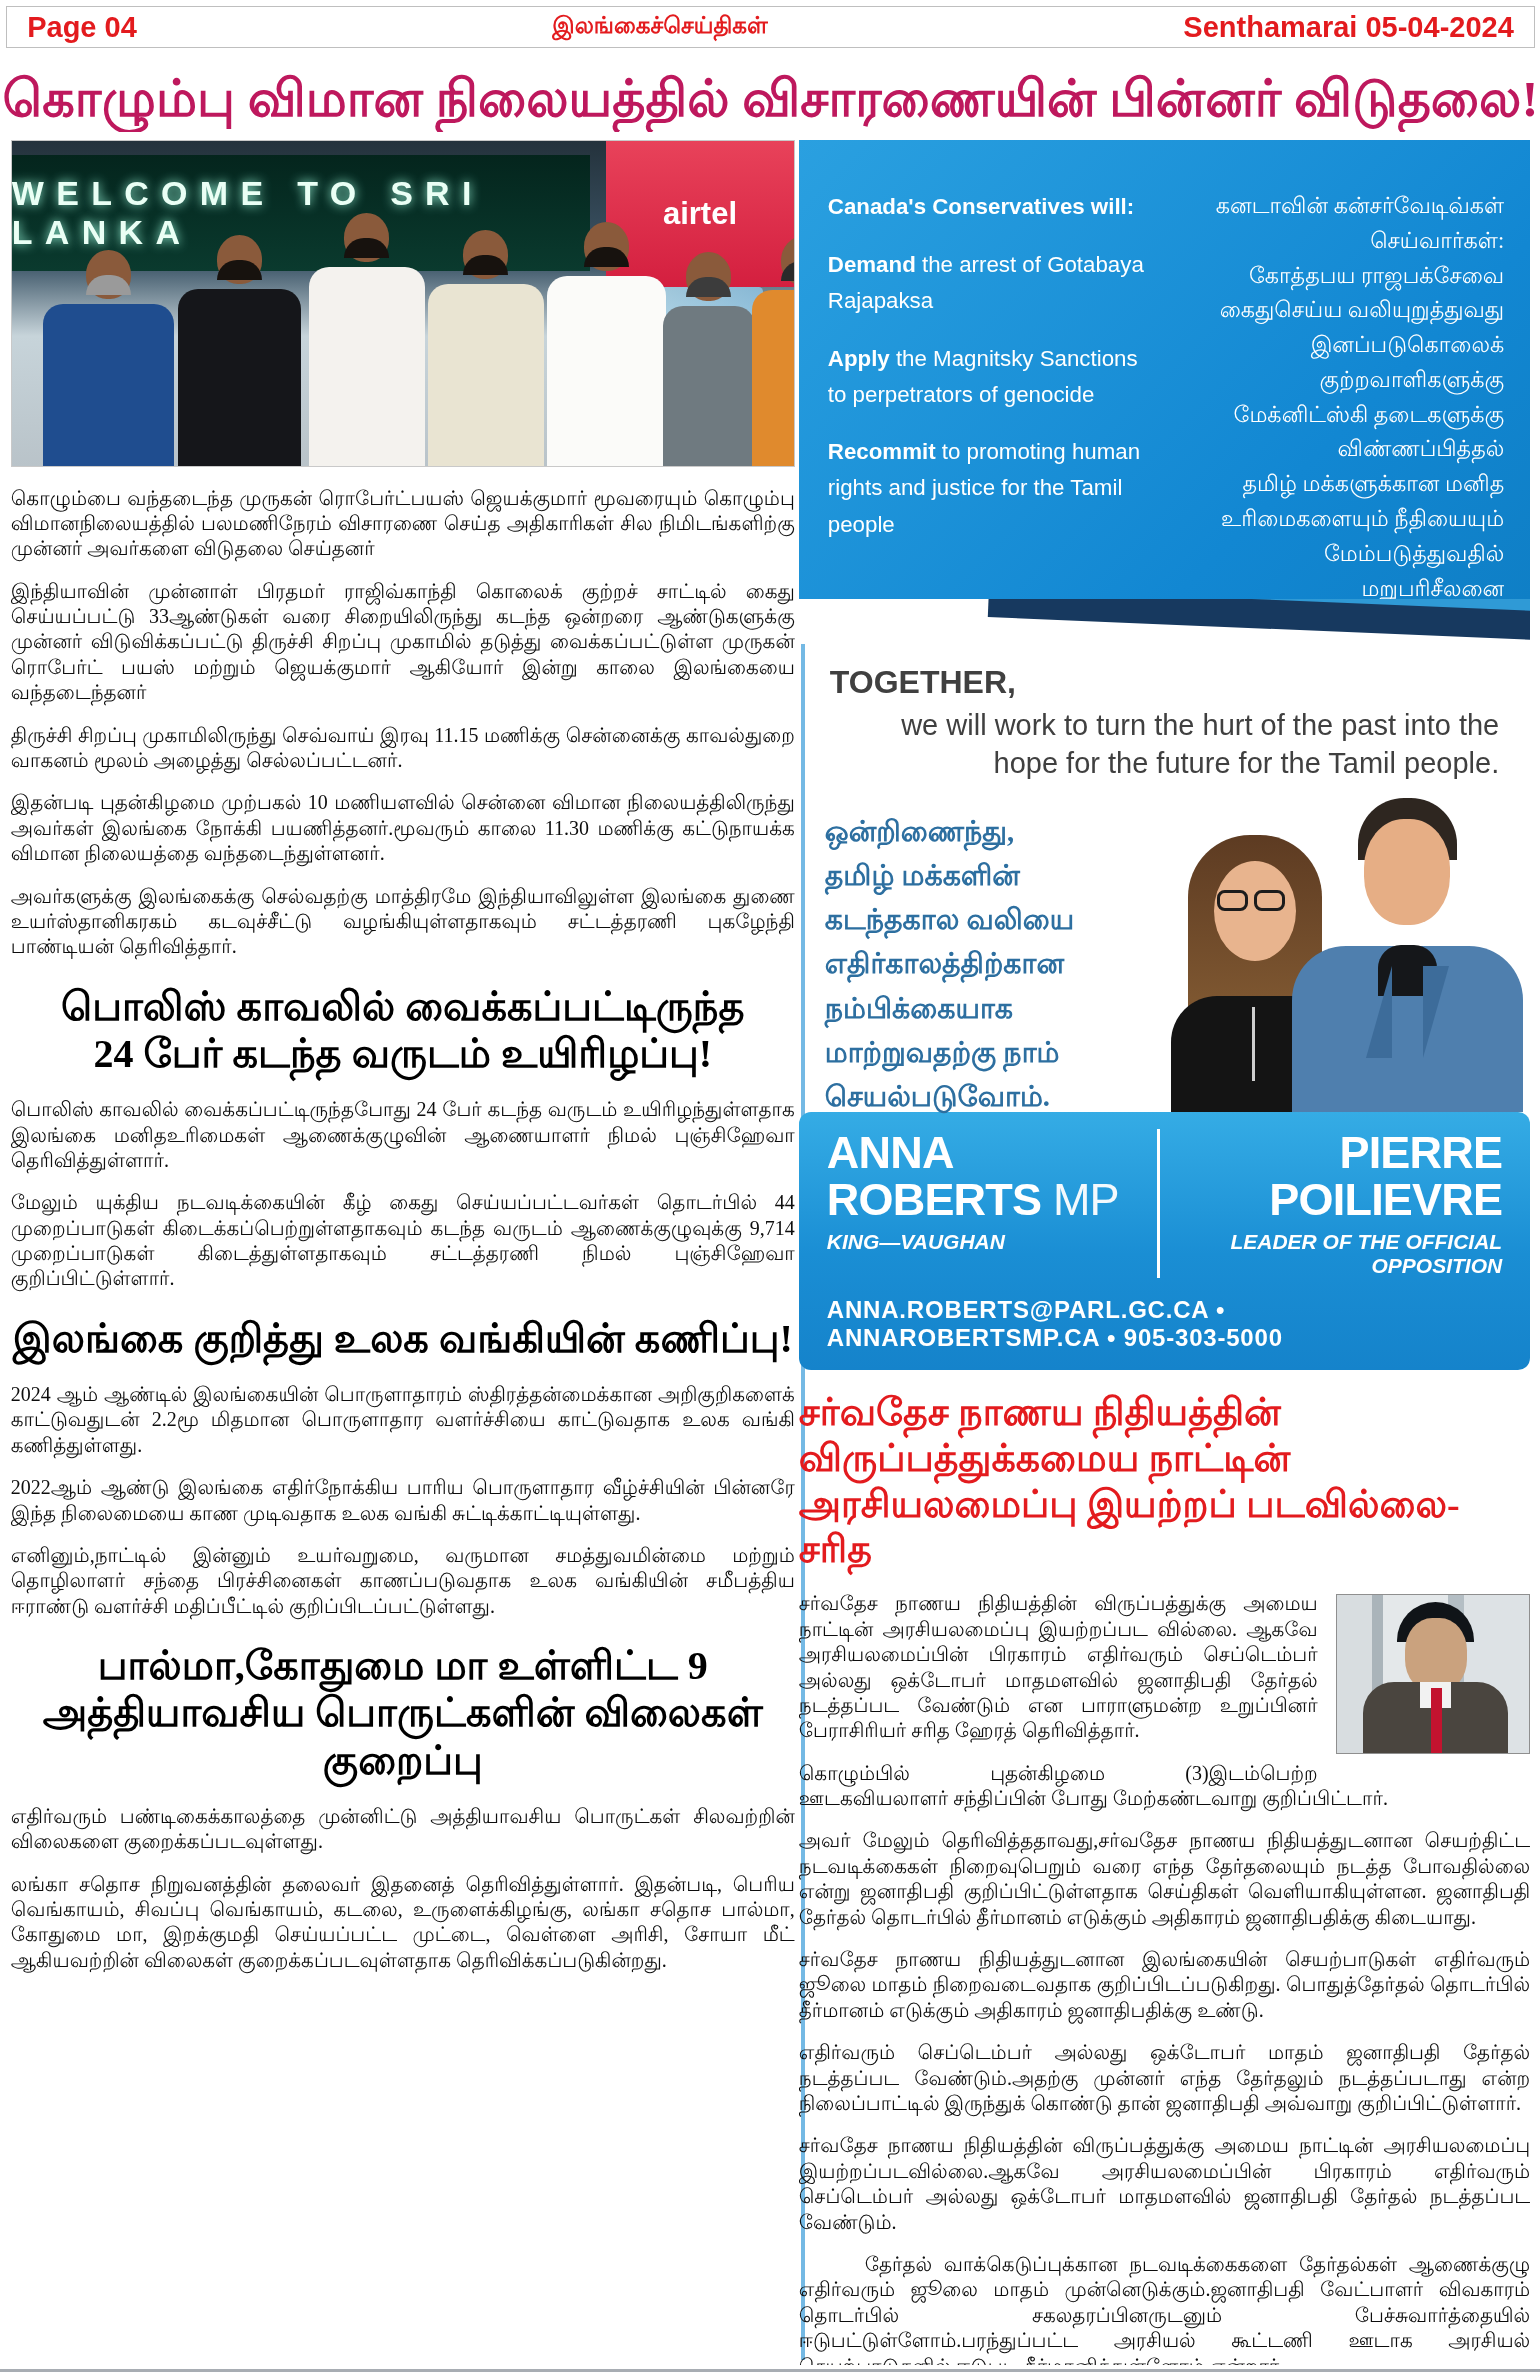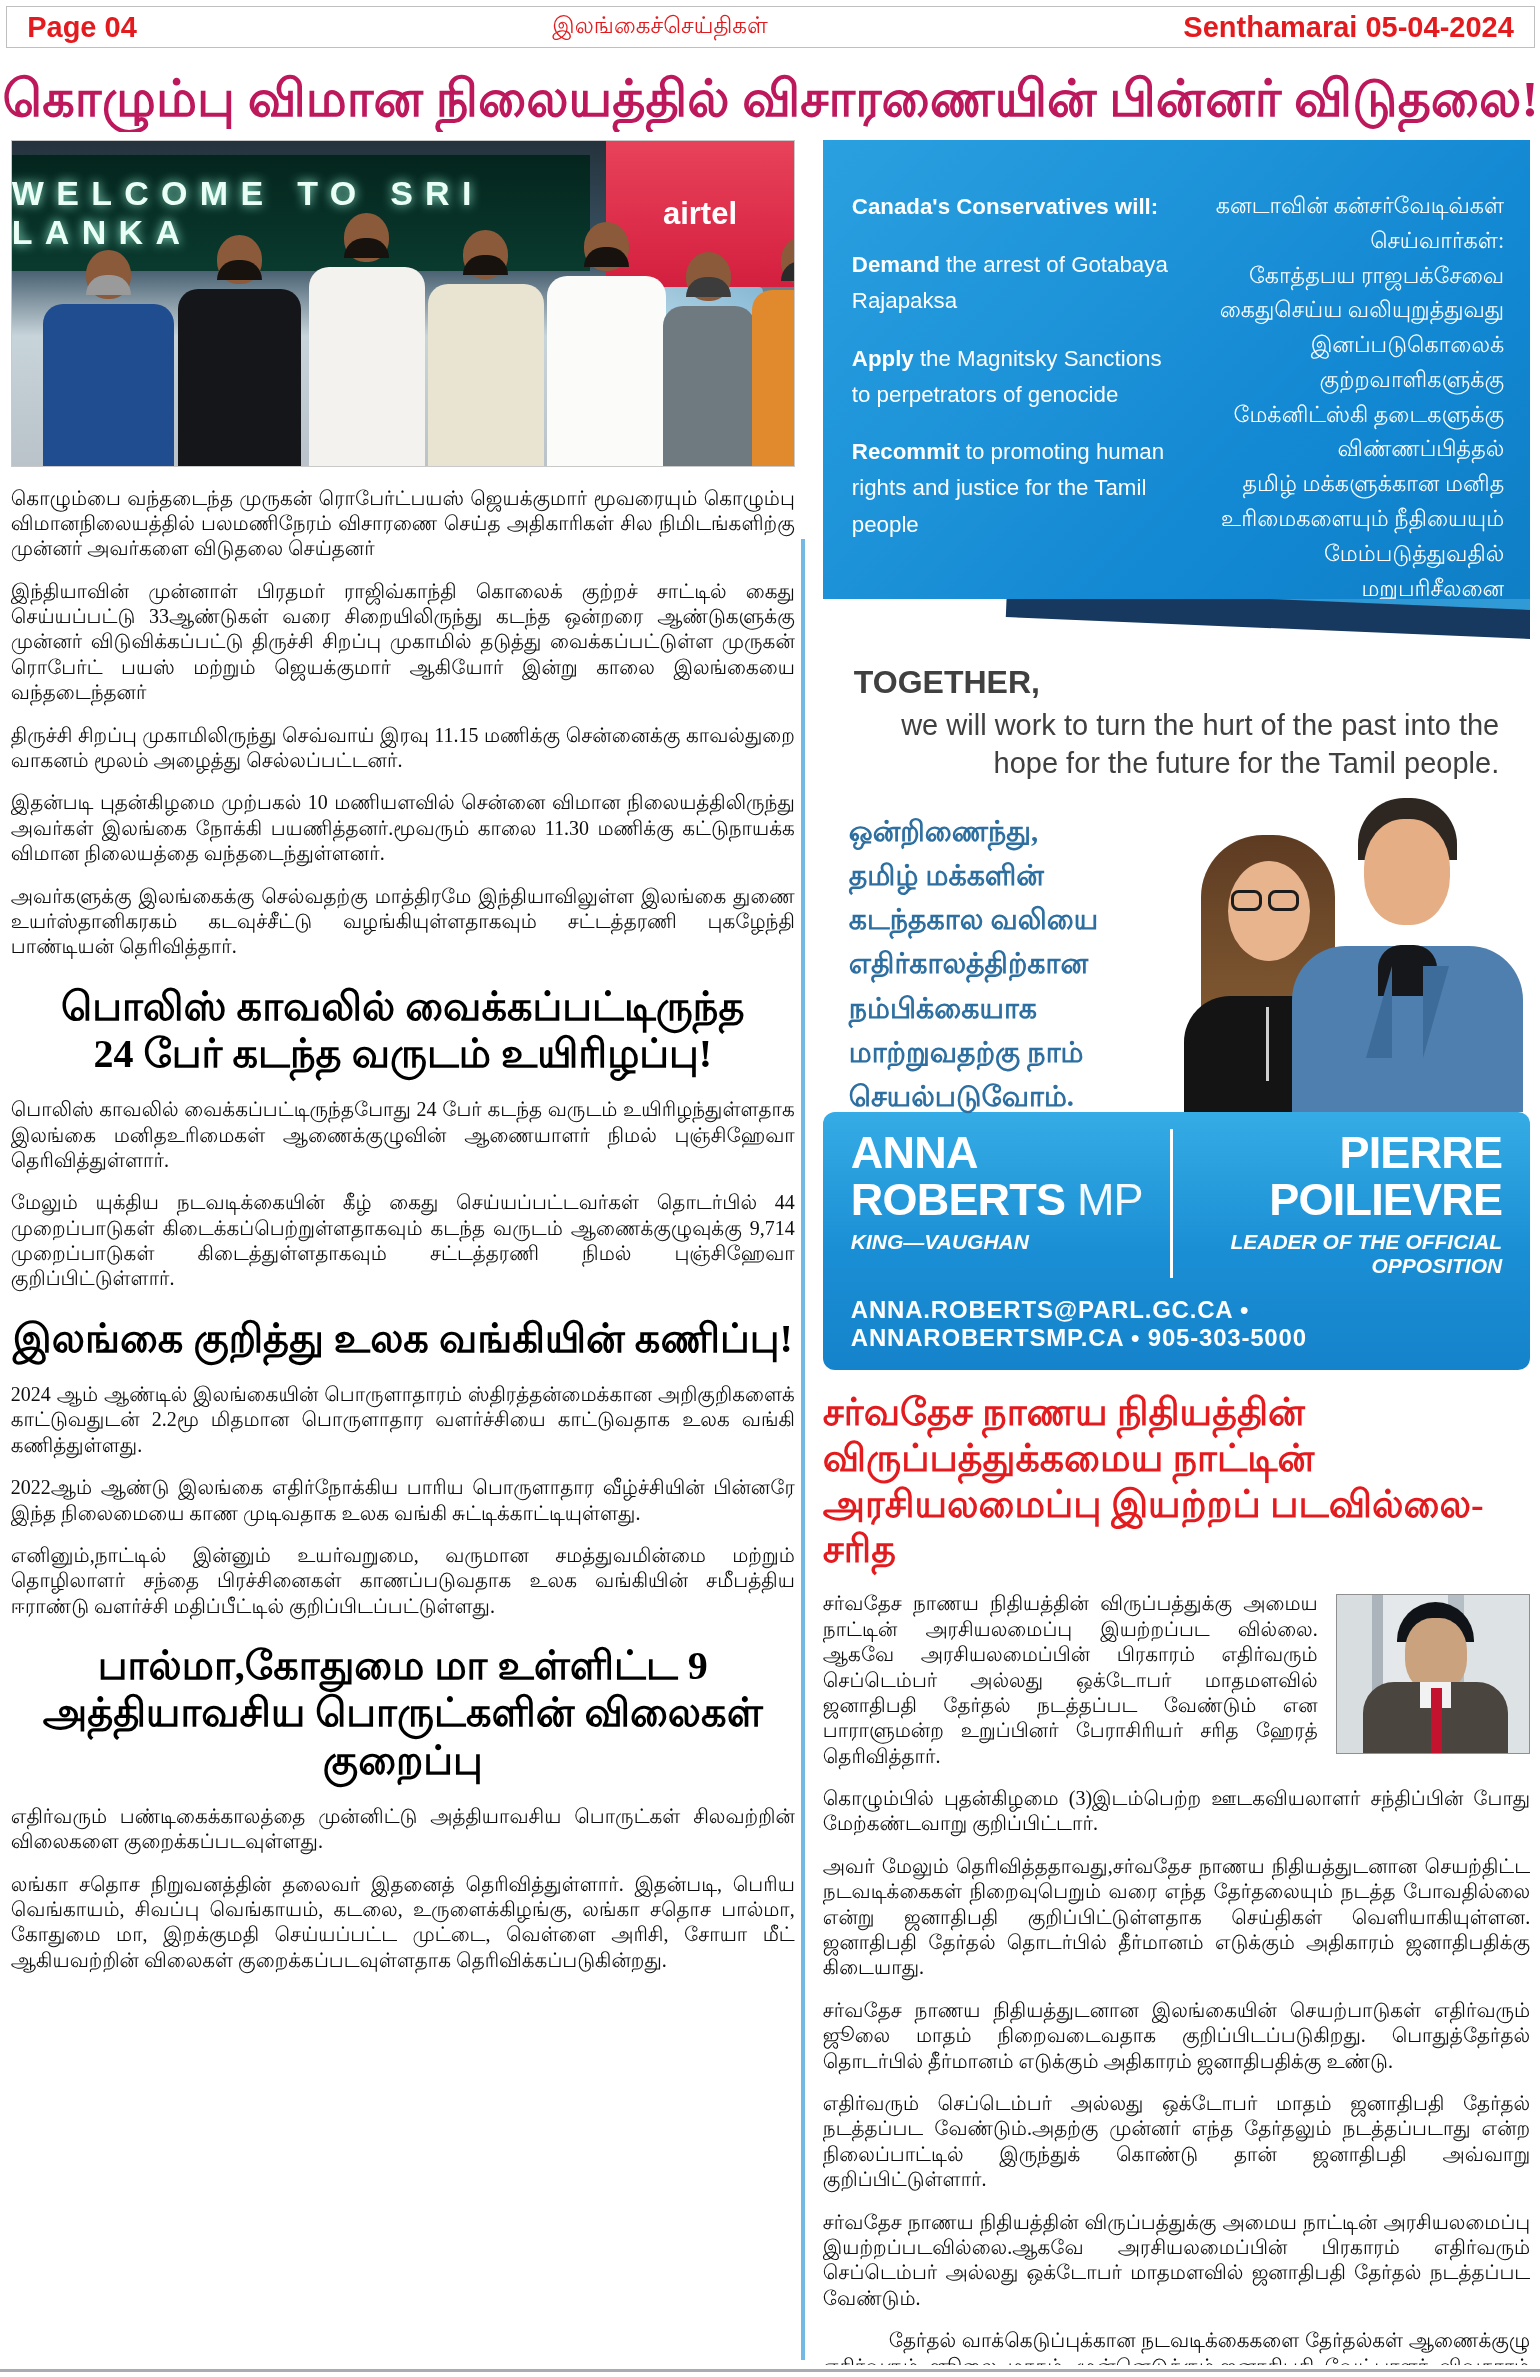--- a/index.html
+++ b/index.html
@@ -10,30 +10,30 @@
     font-family:"Liberation Serif", serif; color:#111;
   }
   
   .header-box {
     position:absolute; left:6.2px; right:6.2px; top:6.2px; height:42px;
     border:1.5px solid #bfbfbf; background:#fff;
     display:flex; align-items:center; justify-content:space-between;
     padding:12px 20px; color:#e31b1e;
   }
   .hdr-left  { font-family:"Liberation Sans",sans-serif; font-weight:bold; font-size:29px; }
-  .hdr-center{ font-size:23px; font-weight:normal; }
+  .hdr-center{ font-size:23px; font-weight:bold; }
   .hdr-right { font-family:"Liberation Sans",sans-serif; font-weight:bold; font-size:29px; }
   
   .main-headline {
     position:absolute; left:0; right:0; top:66px; height:66px;
     color:#be185d; font-weight:bold; font-size:51px; line-height:66px;
     text-align:center; white-space:nowrap; overflow:hidden;
   }
   
-  .columns { position:absolute; left:10.8px; right:10.8px; top:140px; bottom:12.3px; display:flex; gap:28px; overflow:hidden; }
+  .columns { position:absolute; left:10.8px; right:10.8px; top:140px; bottom:12.3px; display:flex; gap:4px; overflow:hidden; }
   .col-left  { width:784px; flex:none; overflow:hidden; }
   .col-right { flex:1; overflow:hidden; }
   .col-divider { position:absolute; left:801px; top:539px; bottom:17px; width:3.9px; background:#74b9e4; }
   
   .para {
     font-size:20px; line-height:1.27; text-align:justify;
     margin-bottom:17px; color:#0d0d0d;
   }
   .subhead {
     text-align:center; font-weight:bold; color:#000;

